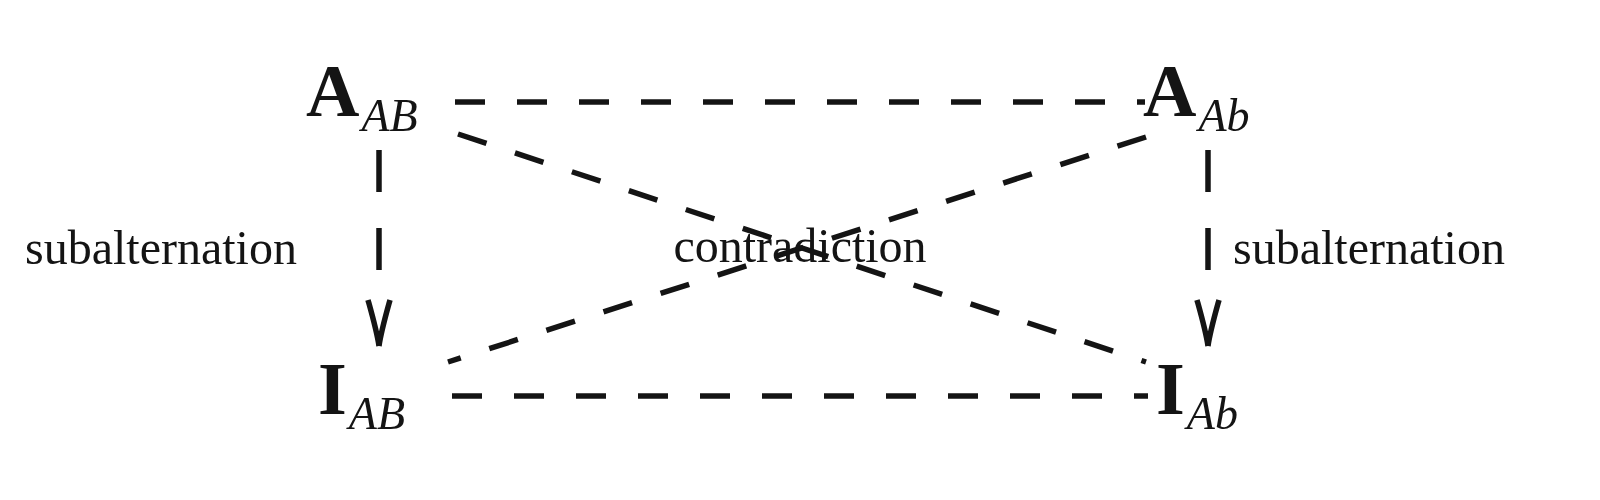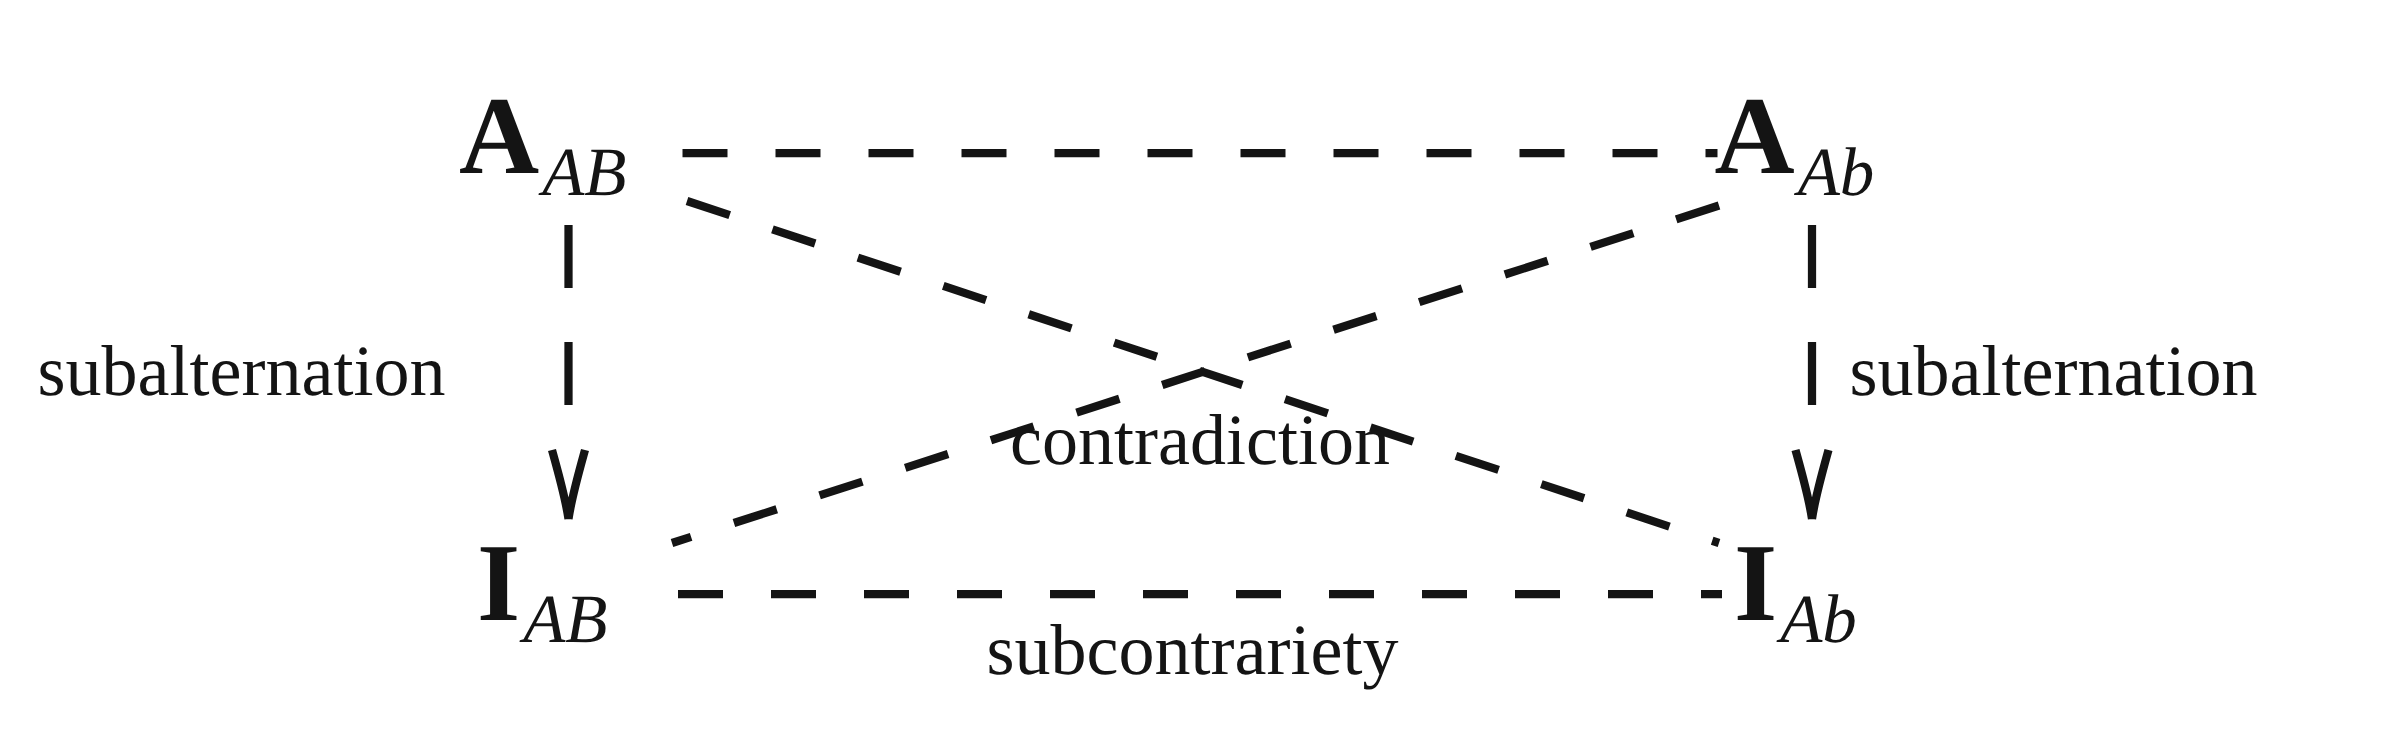--- a/index.html
+++ b/index.html
@@ -19,21 +19,21 @@
   .edge-label {
     position:absolute; font-size:48px; line-height:1;
     white-space:nowrap; color:var(--ink);
   }
   .center-x { transform:translateX(-50%); }
   .node-tl { left:306px;  top:54px;  }
   .node-tr { left:1143px; top:54px;  }
   .node-bl { left:318px;  top:352px; }
   .node-br { left:1156px; top:352px; }
   .label-top    { left:796px;  top:16px;  }
-  .label-center { left:800px;  top:222px;margin-top:48px; }
+  .label-center { left:800px;  top:222px; }
   .label-bottom { left:795px;  top:410px; }
   .label-left   { left:25px;   top:224px; }
   .label-right  { left:1233px; top:224px; }
 </style>
 </head>
 <body>
 
 <div class="canvas">
 
   <svg width="1600" height="500" viewBox="0 0 1600 500" fill="none" stroke="var(--ink)" stroke-width="5.5" stroke-linecap="butt">
@@ -59,17 +59,16 @@
     <span class="main">A</span><span class="sub">Ab</span>
   </div>
   <div class="node node-bl">
     <span class="main">I</span><span class="sub">AB</span>
   </div>
   <div class="node node-br">
     <span class="main">I</span><span class="sub">Ab</span>
   </div>
 
   <div class="edge-label label-center center-x">contradiction</div>
-  <div class="edge-label label-bottom center-x">subcontrariety</div>
   <div class="edge-label label-left">subalternation</div>
   <div class="edge-label label-right">subalternation</div>
 
 </div>
 
 </body></html>

